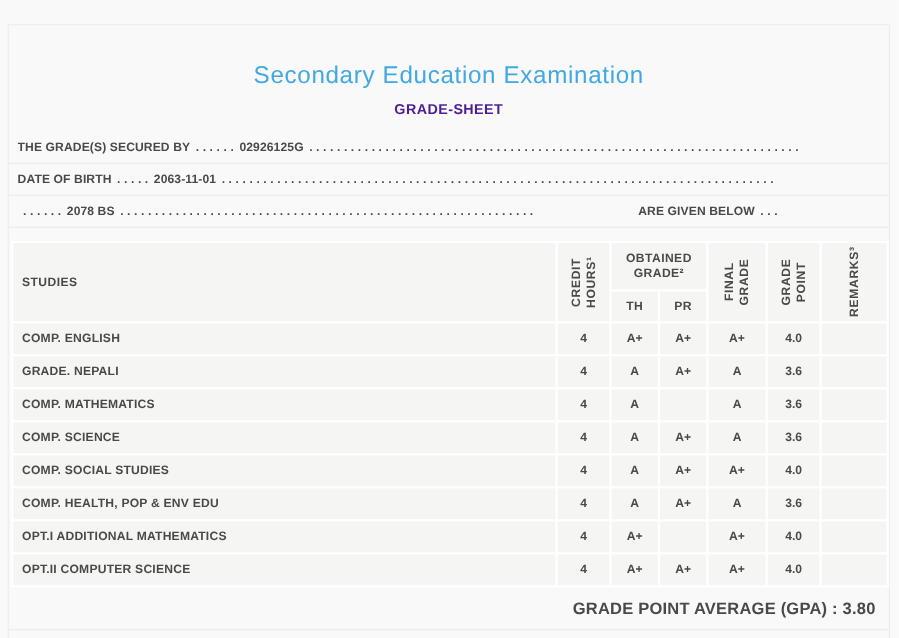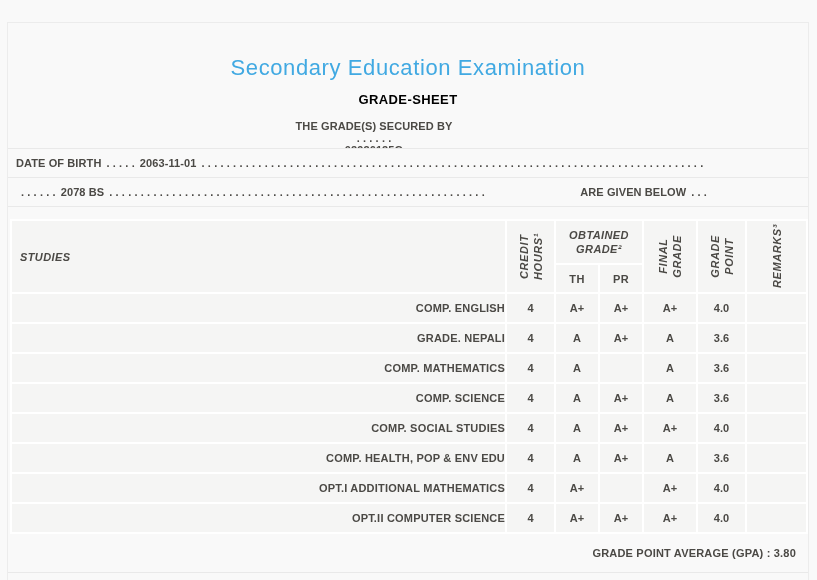--- a/index.html
+++ b/index.html
@@ -24,58 +24,58 @@
     font-weight: 400;
     letter-spacing: 0.6px;
     color: #41a9e2;
   }
   .subtitle {
     margin-top: 11px;
     text-align: center;
     font-size: 13px;
     font-weight: 700;
     letter-spacing: 0.4px;
-    color: #000000;
+    color: #4c1d95;
   }
   .info-section { margin-top: 13px; }
   .info-row {
     border-bottom: 1px solid #e9e9e9;
     height: 29px;
     padding-left: 8px;
   }
   .info-line {
     display: flex;
     align-items: center;
     height: 28px;
     white-space: nowrap;
     overflow: hidden;
     font-size: 11px;
     font-weight: 600;
     letter-spacing: 0.1px;
   }
   .info-line .dots { margin: 0 5px; font-weight: 600; }
   .info-line .fill { flex: 1 1 auto; min-width: 0; overflow: hidden; }
-  .w1 { width: 716px; flex-direction: column; }
+  .w1 { width: 716px; }
   .w2 { width: 700px; }
   .w3 { width: 696px; }
   table.grid {
     margin: 12px 2px 0 2px;
     border-collapse: separate;
     border-spacing: 2px;
     background: #ffffff;
     table-layout: fixed;
     width: 798px;
     font-size: 11px;
   }
   table.grid th, table.grid td {
     background: #f5f5f4;
     font-weight: 600;
     overflow: hidden;
   }
-  tr.hrow1 th { height: 42px; font-style: italic; }
+  tr.hrow1 th { height: 42px; }
   tr.hrow2 th { height: 27px; margin-top: 14px; }
   th.subjects-h {
     text-align: left;
     padding-left: 8px;
     font-weight: 700;
     letter-spacing: 0.4px;
     vertical-align: middle;
   }
   th.vhead { vertical-align: middle; text-align: center; }
   .vtext {
@@ -89,29 +89,29 @@
   }
   th.obtained-h {
     text-align: center;
     vertical-align: middle;
     font-weight: 700;
     letter-spacing: 0.4px;
     line-height: 14px;
   }
   th.sub-h { text-align: center; vertical-align: middle; font-weight: 700; letter-spacing: 0.4px; }
   tr.body-row td { height: 28px; text-align: center; vertical-align: middle; }
-  tr.body-row td.subject-cell { text-align: right; padding-left: 8px; letter-spacing: 0.2px; margin-left: 20px; }
+  tr.body-row td.subject-cell { text-align: left; padding-left: 8px; letter-spacing: 0.2px; margin-left: 20px; }
   .footer-row1 {
     height: 39px;
     border-bottom: 1px solid #e9e9e9;
     display: flex;
     align-items: center;
     justify-content: flex-end;
     padding-right: 12px;
-    font-size: 11px;
+    font-size: 15px;
     font-weight: 600;
     letter-spacing: 0.2px;
   }
   .footer-row2 {
     height: 29px;
     display: flex;
     align-items: center;
     justify-content: flex-end;
     padding-right: 12px;
     font-size: 11px;

